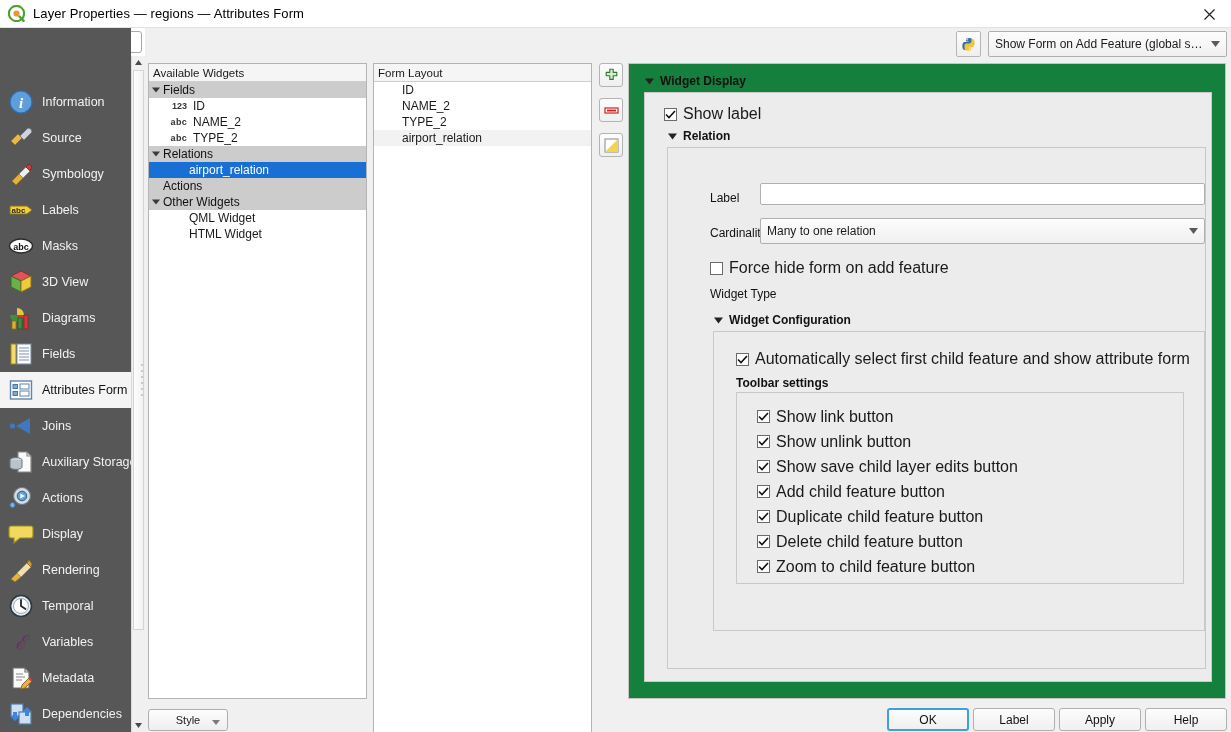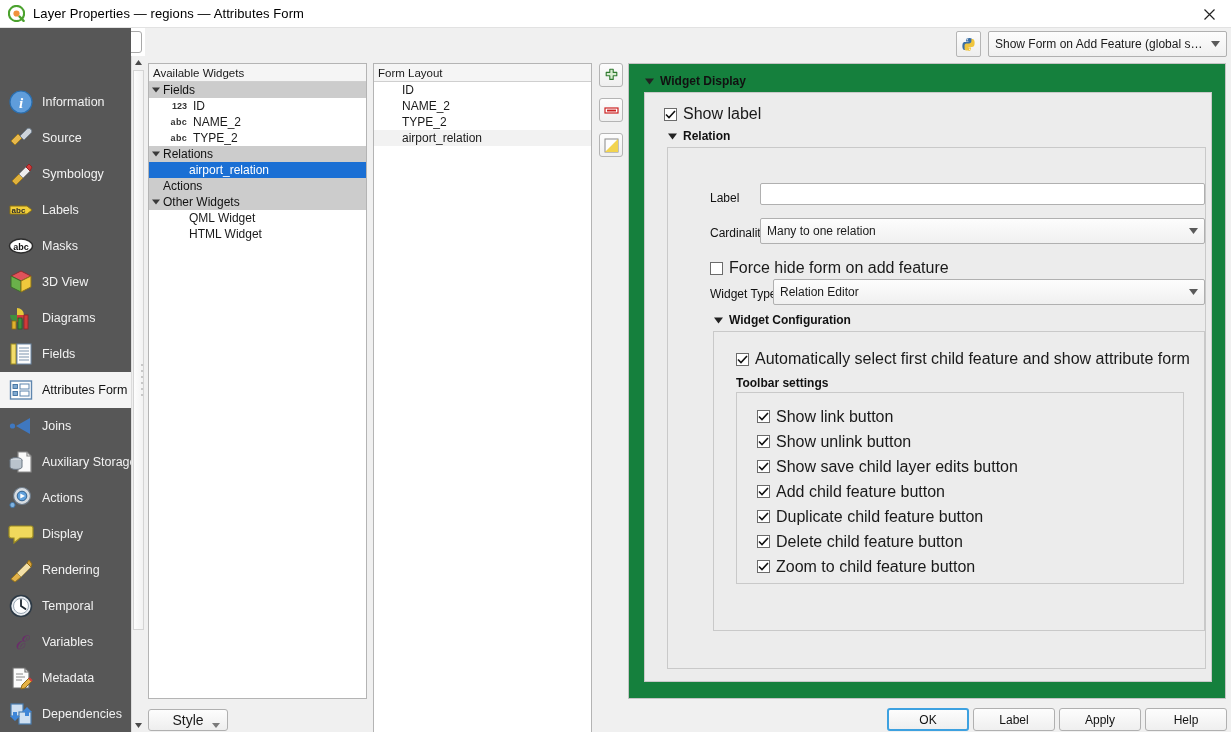--- a/index.html
+++ b/index.html
@@ -213,21 +213,21 @@
     outline: none; color: #111;
   }
   .sub-label { font-weight: bold; font-size: 12px; color: #111; }
 
   
   #style-btn {
     position: absolute; left: 148px; top: 709px; width: 80px; height: 22px;
     border: 1px solid #b0b0b0; border-radius: 3px;
     background: linear-gradient(#fdfdfd,#eeeeee);
     display: flex; align-items: center; justify-content: center;
-    font-size: 14px; cursor: pointer;
+    font-size: 11px; cursor: pointer;
   }
   #style-btn .carrow { position: absolute; right: 7px; top: 5px; }
   .dlg-btn {
     position: absolute; top: 708px; height: 23px; width: 82px;
     border: 1px solid #b0b0b0; border-radius: 3px;
     background: linear-gradient(#fdfdfd,#efefef);
     display: flex; align-items: center; justify-content: center;
     font-size: 12px; cursor: pointer; color: #111;
   }
   .dlg-btn.default {
@@ -649,28 +649,20 @@
             </svg>
         </span>
       </div>
 
       <div class="cb" style="position:absolute;left:42px;top:111px;">
         <span class="cbbox"></span>
         <span>Force hide form on add feature</span>
       </div>
 
       <span class="flabel" style="position:absolute;left:42px;top:139px;">Widget Type</span>
-      <div class="combo" style="position:absolute;left:105px;top:131px;width:432px;">
-        <span class="cval">Relation Editor</span>
-        <span class="carrow">
-          <svg width="9" height="6" viewBox="0 0 9 6">
-              <path d="M0 0 L9 0 L4.5 6 Z" fill="#5a5a5a"></path>
-            </svg>
-        </span>
-      </div>
 
       <div class="collapse-hdr" style="position:absolute;left:42px;top:163px;">
         <span class="tri">
           <svg width="9" height="7" viewBox="0 0 9 7">
               <path d="M0 0.5 L9 0.5 L4.5 6.5 Z" fill="#222"></path>
             </svg>
         </span>
         <span>Widget Configuration</span>
       </div>
 

